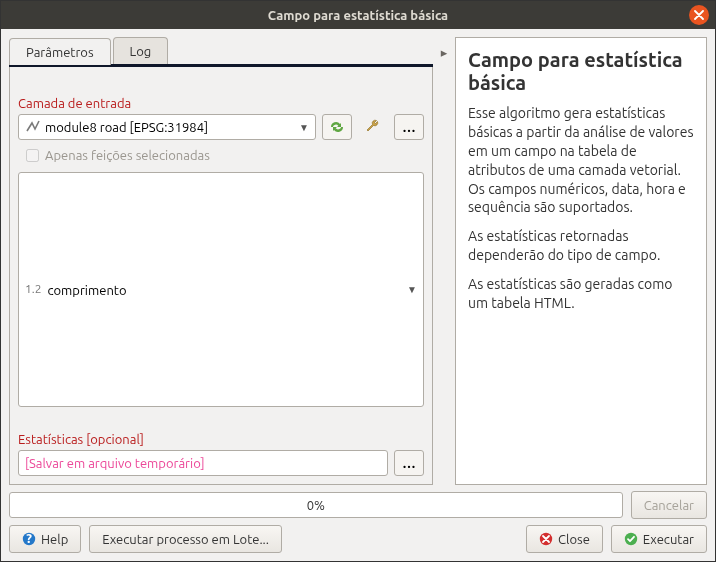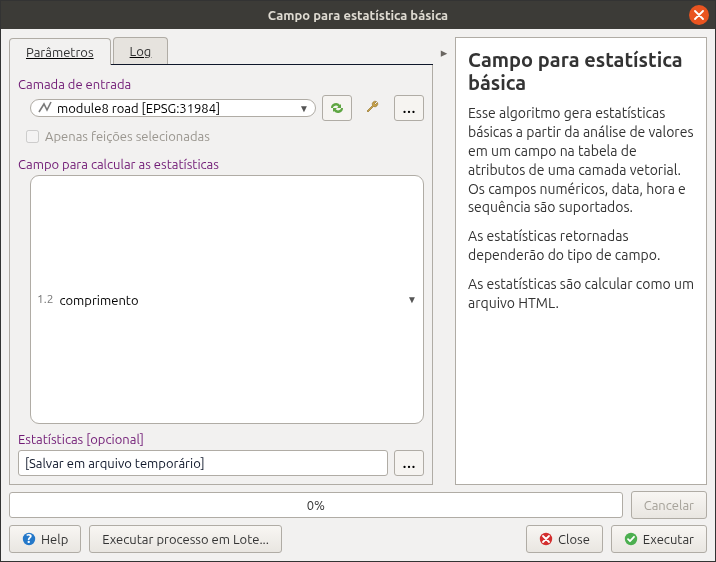--- a/index.html
+++ b/index.html
@@ -4,34 +4,34 @@
 <style>
 * { box-sizing: border-box; margin: 0; padding: 0; font-family: Ubuntu, "Segoe UI", sans-serif; font-size: 13px; }
 body { background: #f0f0f0; width: 716px; height: 562px; overflow: hidden; }
 .window { width: 716px; height: 562px; background: #f2f1f0; display: flex; flex-direction: column; border: 1px solid #333; }
 .titlebar { background: linear-gradient(#3c3b37, #3c3b37); color: #dfdbd2; height: 28px; display: flex; align-items: center; justify-content: center; position: relative; font-weight: bold; font-size: 14px; }
 .titlebar .close-btn { position: absolute; right: 6px; top: 4px; width: 20px; height: 20px; border-radius: 10px; background: #e95420; display: flex; align-items: center; justify-content: center; cursor: pointer; }
 .titlebar .close-btn svg { width:10px; height:10px; }
 .content { flex: 1; display: flex; flex-direction: column; padding: 8px; gap: 6px; }
 .main-area { flex: 1; display: flex; gap: 4px; min-height: 0; }
 .left-panel { flex: 1; display: flex; flex-direction: column; min-width: 0; }
-.tabs { display: flex; border-bottom: 1px solid #0f172a; text-decoration: underline; }
+.tabs { display: flex; border-bottom: 3px solid #0f172a; }
 .tab { padding: 6px 16px; border: 1px solid #b0aca5; border-bottom: none; background: #e6e3de; border-radius: 4px 4px 0 0; margin-right: 2px; cursor: pointer; color: #333; }
 .tab.active { background: #f2f1f0; position: relative; top: 1px; }
 .tab-body { border: 1px solid #b0aca5; border-top: none; flex: 1; padding: 8px 8px; background: #f2f1f0; display: flex; flex-direction: column; gap: 4px; overflow: auto; }
-.label { color: #701a75; margin-top: 4px; }
+.label { color: #b91c1c; margin-top: 21px; }
 .row { display: flex; gap: 6px; align-items: center; }
-.combo { flex: 1; height: 18px; border: 1px solid #b0aca5; border-radius: 9px; background: #fff; display: flex; align-items: center; padding: 0 6px; justify-content: space-between; cursor: pointer; margin-left: 12px; }
+.combo { flex: 1; height: 26px; border: 1px solid #b0aca5; border-radius: 3px; background: #fff; display: flex; align-items: center; padding: 0 6px; justify-content: space-between; cursor: pointer; }
 .combo .txt { display:flex; align-items:center; gap:4px; overflow:hidden; white-space:nowrap; }
 .combo .arrow { color:#555; font-size:10px; }
 .iconbtn { width: 30px; height: 26px; border: 1px solid #b0aca5; border-radius: 3px; background: #f6f4f1; display: flex; align-items: center; justify-content: center; cursor: pointer; }
 .dots-btn { width: 30px; height: 26px; border: 1px solid #b0aca5; border-radius: 3px; background: #f6f4f1; display:flex; align-items:center; justify-content:center; cursor:pointer; font-weight:bold; }
 .checkbox-row { display:flex; align-items:center; gap:6px; color:#9a968f; margin:4px 8px 6px; }
 .checkbox-row input { accent-color:#999; }
-.textinput { flex:1; height:26px; border:1px solid #b0aca5; border-radius:3px; background:#fff; padding:0 6px; color:#0f172a; display:flex; align-items:center; }
+.textinput { flex:1; height:26px; border:1px solid #b0aca5; border-radius:3px; background:#fff; padding:0 6px; color:#ec4899; display:flex; align-items:center; }
 .splitter { width:14px; display:flex; align-items:flex-start; justify-content:center; padding-top:8px; color:#6a6661; cursor:col-resize; }
 .right-panel { width: 252px; border:1px solid #b0aca5; background:#fff; padding:10px 12px; overflow:auto; }
 .help-title { font-size:20px; font-weight:bold; color:#333; margin-bottom:10px; line-height:1.15; }
 .help-p { font-size:14px; color:#333; margin-bottom:10px; line-height:1.35; }
 .progress-row { display:flex; gap:8px; align-items:center; }
 .progress { flex:1; height:26px; border:1px solid #b0aca5; border-radius:3px; background:#fff; display:flex; align-items:center; justify-content:center; color:#333; }
 .btn { height:28px; padding:4px 12px; border:1px solid #b0aca5; border-radius:3px; background:linear-gradient(#f8f6f3,#e9e6e1); display:inline-flex; align-items:center; gap:5px; cursor:pointer; color:#333; }
 .btn.disabled { color:#a6a29a; cursor:default; }
 .button-row { display:flex; gap:8px; }
 .button-row .spacer { flex:1; }
@@ -84,21 +84,20 @@
             <div class="dots-btn">
                 <span>…</span>
               </div>
           </div>
 
           <label class="checkbox-row">
             <input type="checkbox" disabled="" style="">
             <span>Apenas feições selecionadas</span>
           </label>
 
-          <div class="label">Campo para calcular as estatísticas</div>
           <div class="combo">
             <span class="txt">
               <span class="field-type">1.2</span>
               <span>comprimento</span>
             </span>
             <span class="arrow">▼</span>
           </div>
 
           <div class="label">Estatísticas [opcional]</div>
           <div class="row">
@@ -114,21 +113,21 @@
       </div>
 
       <div class="splitter">
         <span>▸</span>
       </div>
 
       <div class="right-panel">
         <div class="help-title">Campo para estatística básica</div>
         <div class="help-p">Esse algoritmo gera estatísticas básicas a partir da análise de valores em um campo na tabela de atributos de uma camada vetorial. Os campos numéricos, data, hora e sequência são suportados.</div>
         <div class="help-p">As estatísticas retornadas dependerão do tipo de campo.</div>
-        <div class="help-p">As estatísticas são calcular como um arquivo HTML.</div>
+        <div class="help-p">As estatísticas são geradas como um tabela HTML.</div>
       </div>
     </div>
 
     <div class="progress-row">
       <div class="progress">
           <span>0%</span>
         </div>
       <div class="btn disabled">
           <span>Cancelar</span>
         </div>

